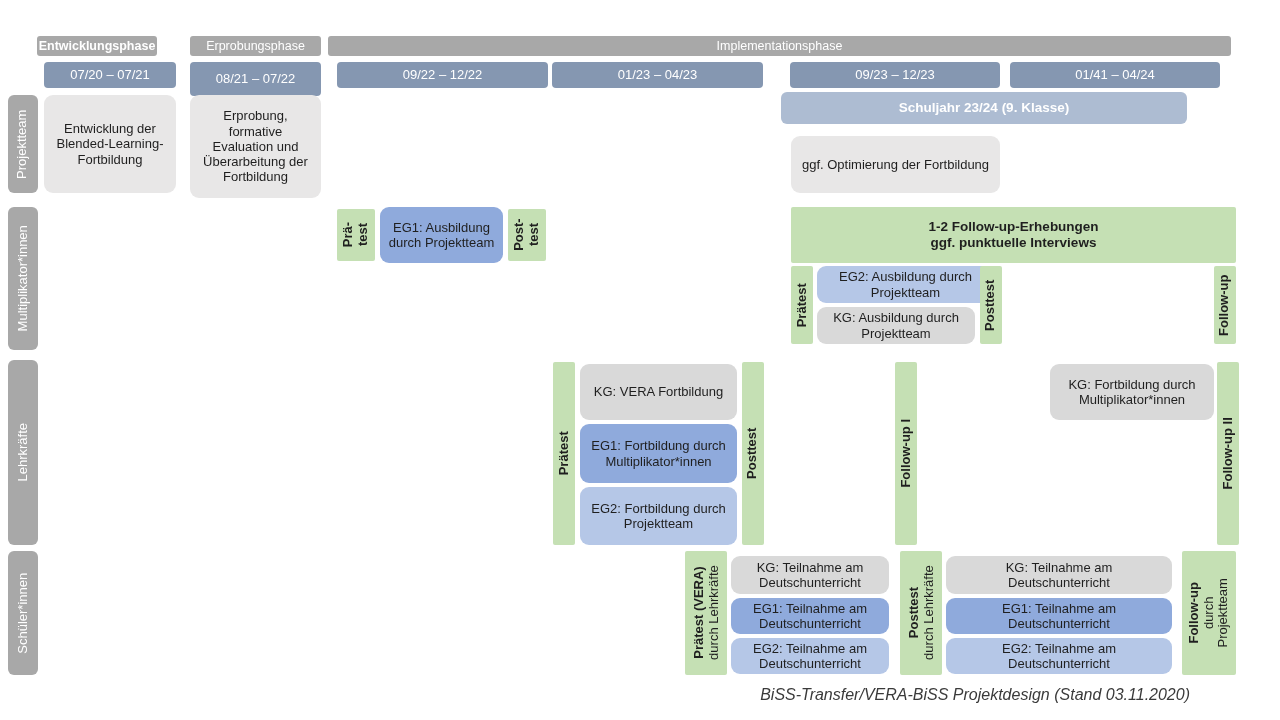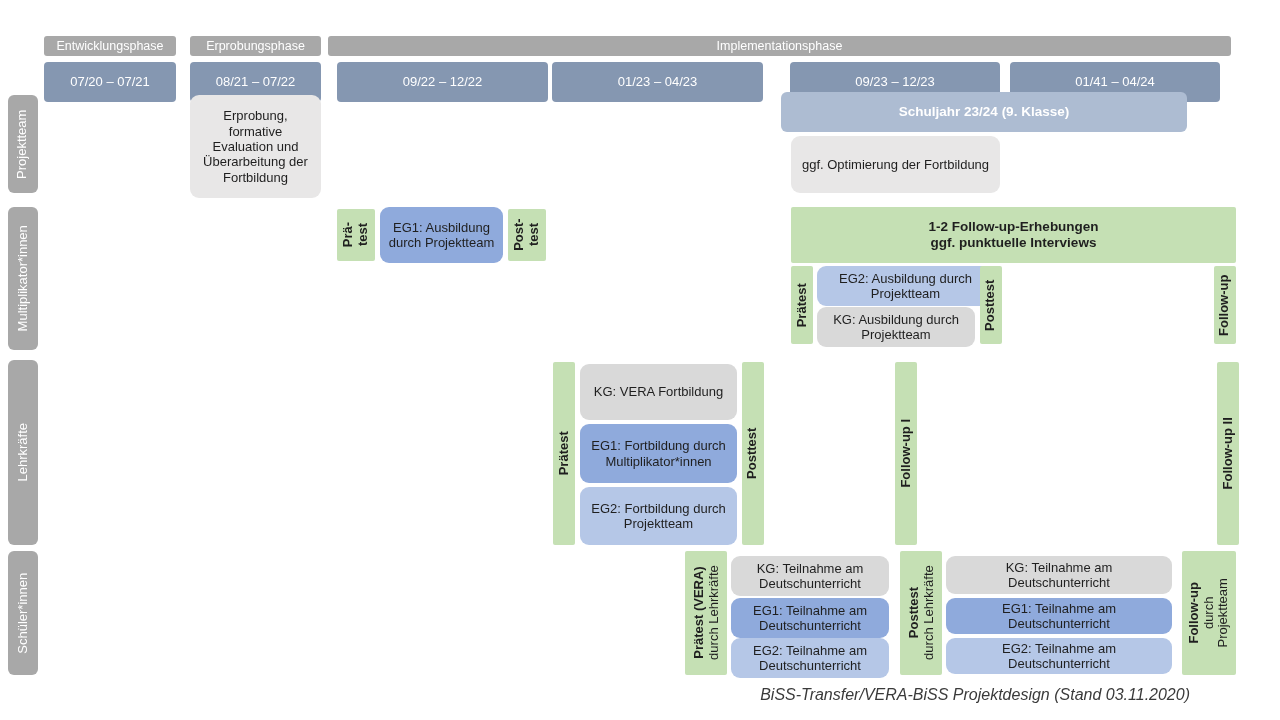--- a/index.html
+++ b/index.html
@@ -14,21 +14,21 @@
     --row-label:#a8a8a8;
     --text:#1f1f1f;
   }
   html,body{margin:0;padding:0;background:#ffffff;}
   #canvas{
     position:relative;width:1280px;height:720px;background:#ffffff;overflow:hidden;
     font-family:"Liberation Sans",sans-serif;color:var(--text);
   }
   .box{
     position:absolute;box-sizing:border-box;display:flex;align-items:center;justify-content:center;
-    text-align:center;font-size:13px;line-height:1.18;padding:20px 8px;border-radius:9px;
+    text-align:center;font-size:13px;line-height:1.18;padding:6px 8px;border-radius:9px;
   }
   .hdr{background:var(--phase-header);color:#fff;font-size:12.5px;border-radius:3px;padding:1px 4px;}
   .period{background:var(--period-bar);color:#fff;font-size:13px;border-radius:4px;}
   .sy{background:var(--school-year);color:#fff;font-weight:bold;font-size:13.5px;border-radius:6px;}
   .graybox{background:var(--light-gray-box);}
   .kg{background:var(--kg-gray);}
   .eg1{background:var(--eg1-blue);}
   .eg2{background:var(--eg2-blue);}
   .green{background:var(--green);font-weight:bold;border-radius:2px;padding:2px 2px;}
   .banner{background:var(--green);font-weight:bold;font-size:13.5px;border-radius:2px;}
@@ -40,21 +40,21 @@
     position:absolute;font-style:italic;font-size:16px;color:#3a3a3a;text-align:right;
   }
   .ln{display:block;}
   .reg{font-weight:normal;}
 </style>
 </head>
 <body>
 
 <div id="canvas">
 
-  <div class="box hdr" style="left:44px;top:36px;width:132px;height:20px;">Entwicklungsphase</div>
+  <div class="box hdr" style="left:37px;top:36px;width:120px;height:20px;font-weight:bold;">Entwicklungsphase</div>
   <div class="box hdr" style="left:190px;top:36px;width:131px;height:20px;">Erprobungsphase</div>
   <div class="box hdr" style="left:328px;top:36px;width:903px;height:20px;">Implementationsphase</div>
 
   <div class="box period" style="left:44px;top:62px;width:132px;height:26px;">07/20 – 07/21</div>
   <div class="box period" style="left:190px;top:62px;width:131px;height:34px;">08/21 – 07/22</div>
   <div class="box period" style="left:337px;top:62px;width:211px;height:26px;">09/22 – 12/22</div>
   <div class="box period" style="left:552px;top:62px;width:211px;height:26px;">01/23 – 04/23</div>
   <div class="box period" style="left:790px;top:62px;width:210px;height:26px;">09/23 – 12/23</div>
   <div class="box period" style="left:1010px;top:62px;width:210px;height:26px;">01/41 – 04/24</div>
 
@@ -66,20 +66,21 @@
   <div class="box rowlabel vbox" style="left:8px;top:207px;width:30px;height:143px;">
     <div class="rot" style="width:139px;">Multiplikator*innen</div>
   </div>
   <div class="box rowlabel vbox" style="left:8px;top:360px;width:30px;height:185px;">
     <div class="rot" style="width:181px;">Lehrkräfte</div>
   </div>
   <div class="box rowlabel vbox" style="left:8px;top:551px;width:30px;height:124px;">
     <div class="rot" style="width:120px;">Schüler*innen</div>
   </div>
 
+  <div class="box graybox" style="left:44px;top:95px;width:132px;height:98px;">Entwicklung der Blended-Learning-Fortbildung</div>
   <div class="box graybox" style="left:190px;top:95px;width:131px;height:103px;">Erprobung, formative Evaluation und Überarbeitung der Fortbildung</div>
   <div class="box graybox" style="left:791px;top:136px;width:209px;height:57px;">ggf. Optimierung der Fortbildung</div>
 
   <div class="box green vbox" style="left:337px;top:209px;width:38px;height:52px;">
     <div class="rot" style="width:48px;">
       <span class="ln">Prä-</span>
       <span class="ln">test</span>
     </div>
   </div>
   <div class="box eg1" style="left:380px;top:207px;width:123px;height:56px;">EG1: Ausbildung durch Projektteam</div>
@@ -112,20 +113,21 @@
   </div>
   <div class="box kg" style="left:580px;top:364px;width:157px;height:56px;">KG: VERA Fortbildung</div>
   <div class="box eg1" style="left:580px;top:424px;width:157px;height:59px;">EG1: Fortbildung durch Multiplikator*innen</div>
   <div class="box eg2" style="left:580px;top:487px;width:157px;height:58px;">EG2: Fortbildung durch Projektteam</div>
   <div class="box green vbox" style="left:742px;top:362px;width:22px;height:183px;">
     <div class="rot" style="width:179px;">Posttest</div>
   </div>
   <div class="box green vbox" style="left:895px;top:362px;width:22px;height:183px;">
     <div class="rot" style="width:179px;">Follow-up I</div>
   </div>
+  <div class="box kg" style="left:1050px;top:364px;width:164px;height:56px;">KG: Fortbildung durch Multiplikator*innen</div>
   <div class="box green vbox" style="left:1217px;top:362px;width:22px;height:183px;">
     <div class="rot" style="width:179px;">Follow-up II</div>
   </div>
 
   <div class="box green vbox" style="left:685px;top:551px;width:42px;height:124px;">
     <div class="rot" style="width:120px;">
       <span class="ln">Prätest (VERA)</span>
       <span class="ln reg">durch  Lehrkräfte</span>
     </div>
   </div>

